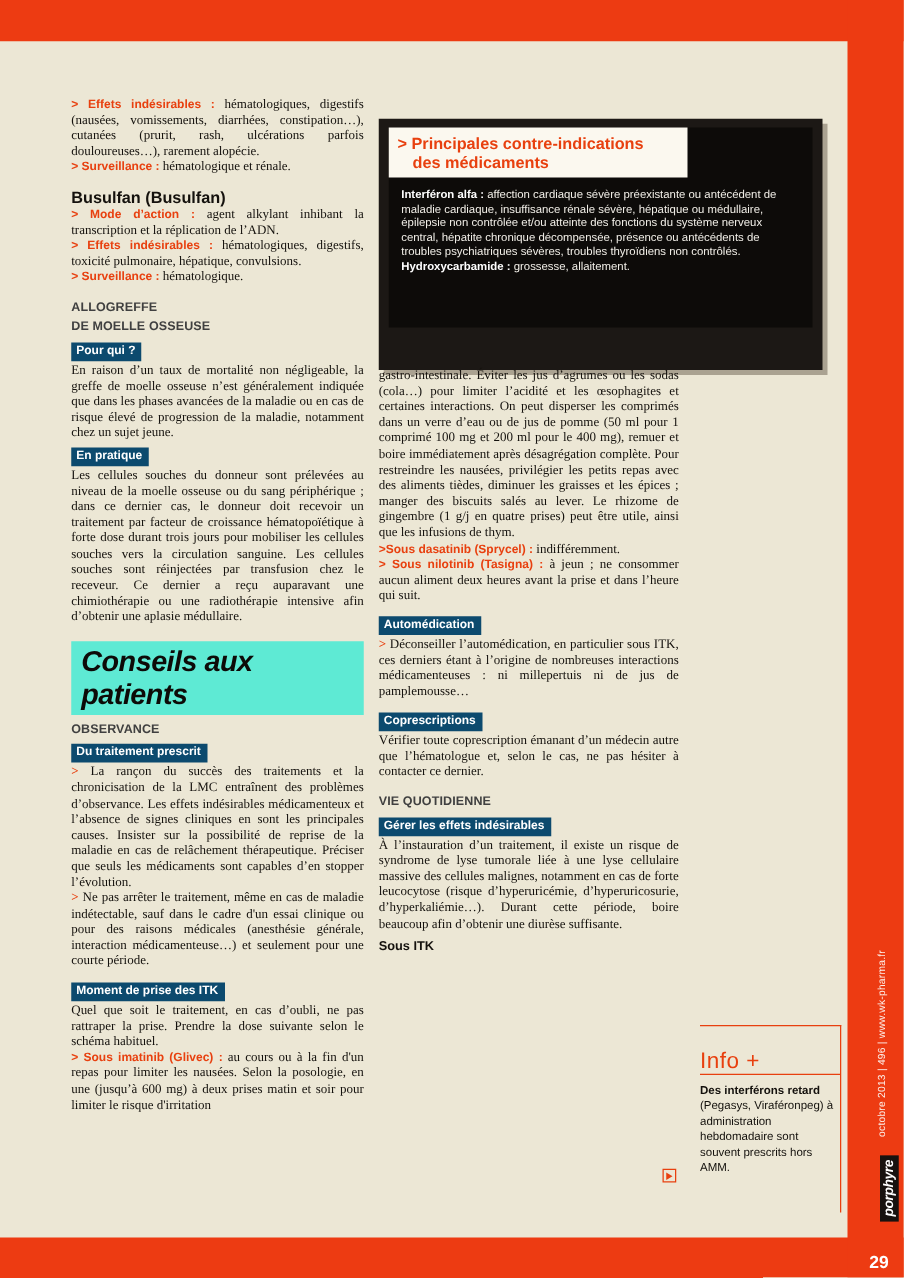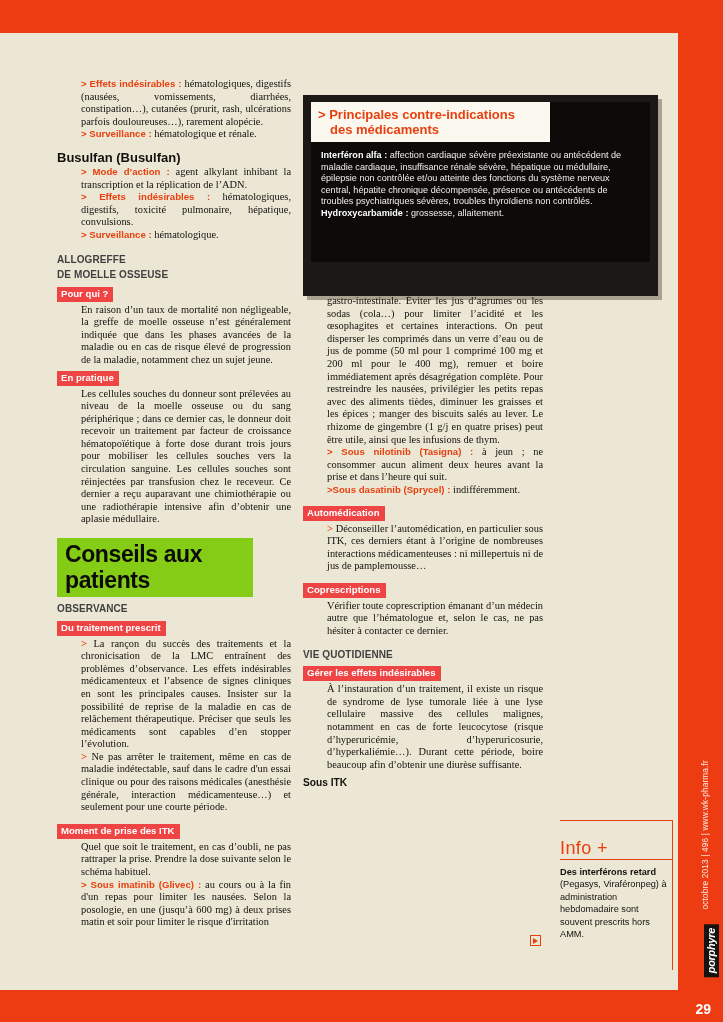--- a/index.html
+++ b/index.html
@@ -75,21 +75,20 @@
   }
 
   
   .body-text {
     font-family: "Liberation Serif", serif;
     font-size: 10.4px;
     line-height: 12.6px;
     color: #14110d;
     text-align: justify;
     hyphens: auto;
-    margin-left: 24px;
   }
 
   .lead {
     color: #e8400f;
     font-weight: bold;
     font-family: "Liberation Sans", sans-serif;
     font-size: 9.6px;
   }
   .arrow {
     color: #e8400f;
@@ -102,21 +101,21 @@
     font-family: "Liberation Sans", sans-serif;
     font-weight: bold;
     font-size: 10px;
     line-height: 15.5px;
     letter-spacing: 0.1px;
     margin-top: 10px;
   }
   
   .tag {
     display: inline-block;
-    background: #ef4444;
+    background: #0c4a6e;
     color: #ffffff;
     font-family: "Liberation Sans", sans-serif;
     font-weight: bold;
     font-size: 9.6px;
     line-height: 12px;
     padding: 1px 5px 2px 4px;
     margin: 4px 0 2px 0;
   }
   .subhead {
     font-family: "Liberation Sans", sans-serif;
@@ -128,24 +127,25 @@
   .drug-name {
     font-family: "Liberation Sans", sans-serif;
     font-weight: bold;
     font-size: 13px;
     color: #14110d;
     margin: 9px 0 1px 0;
   }
 
   
   .title-box {
-    background: #84cc16;
+    background: #5eead4;
     padding: 3px 8px 4px 8px;
     margin: 12px 0 4px 0;
-    width: 196px;
+    width: 234px;
+    font-style: italic;
   }
   .title-box h1 {
     font-family: "Liberation Sans", sans-serif;
     font-weight: bold;
     font-size: 23px;
     line-height: 26px;
     color: #0d0b08;
     letter-spacing: -0.4px;
   }
 
@@ -320,24 +320,24 @@
       <div class="dark-body">
         <p><b>Interféron alfa :</b><span> affection cardiaque sévère préexistante ou antécédent de maladie cardiaque, insuffisance rénale sévère, hépatique ou médullaire, épilepsie non contrôlée et/ou atteinte des fonctions du système nerveux central, hépatite chronique décompensée, présence ou antécédents de troubles psychiatriques sévères, troubles thyroïdiens non contrôlés.</span></p>
         <p><b>Hydroxycarbamide :</b><span> grossesse, allaitement.</span></p>
       </div>
     </div>
   </div>
 
   <div class="col-right">
     <p class="body-text">gastro-intestinale. Éviter les jus d’agrumes ou les sodas (cola…) pour limiter l’acidité et les œsophagites et certaines interactions. On peut disperser les comprimés dans un verre d’eau ou de jus de pomme (50 ml pour 1 comprimé 100 mg et 200 ml pour le 400 mg), remuer et boire immédiatement après désagrégation complète. Pour restreindre les nausées, privilégier les petits repas avec des aliments tièdes, diminuer les graisses et les épices ; manger des biscuits salés au lever. Le rhizome de gingembre (1 g/j en quatre prises) peut être utile, ainsi que les infusions de thym.</p>
     <p class="body-text">
+      <span class="lead">&gt;Sous dasatinib (Sprycel) :</span><span> indifféremment.</span>
+    </p>
+    <p class="body-text">
       <span class="lead">&gt; Sous nilotinib (Tasigna) :</span><span> à jeun ; ne consommer aucun aliment deux heures avant la prise et dans l’heure qui suit.</span>
-    </p>
-    <p class="body-text">
-      <span class="lead">&gt;Sous dasatinib (Sprycel) :</span><span> indifféremment.</span>
     </p>
 
     <div style="height:5px"></div>
     <div><span class="tag">Automédication</span></div>
     <p class="body-text">
       <span class="arrow">&gt;</span><span> Déconseiller l’automédication, en particulier sous ITK, ces derniers étant à l’origine de nombreuses interactions médicamenteuses : ni millepertuis ni de jus de pamplemousse…</span>
     </p>
 
     <div style="height:6px"></div>
     <div><span class="tag">Coprescriptions</span></div>

